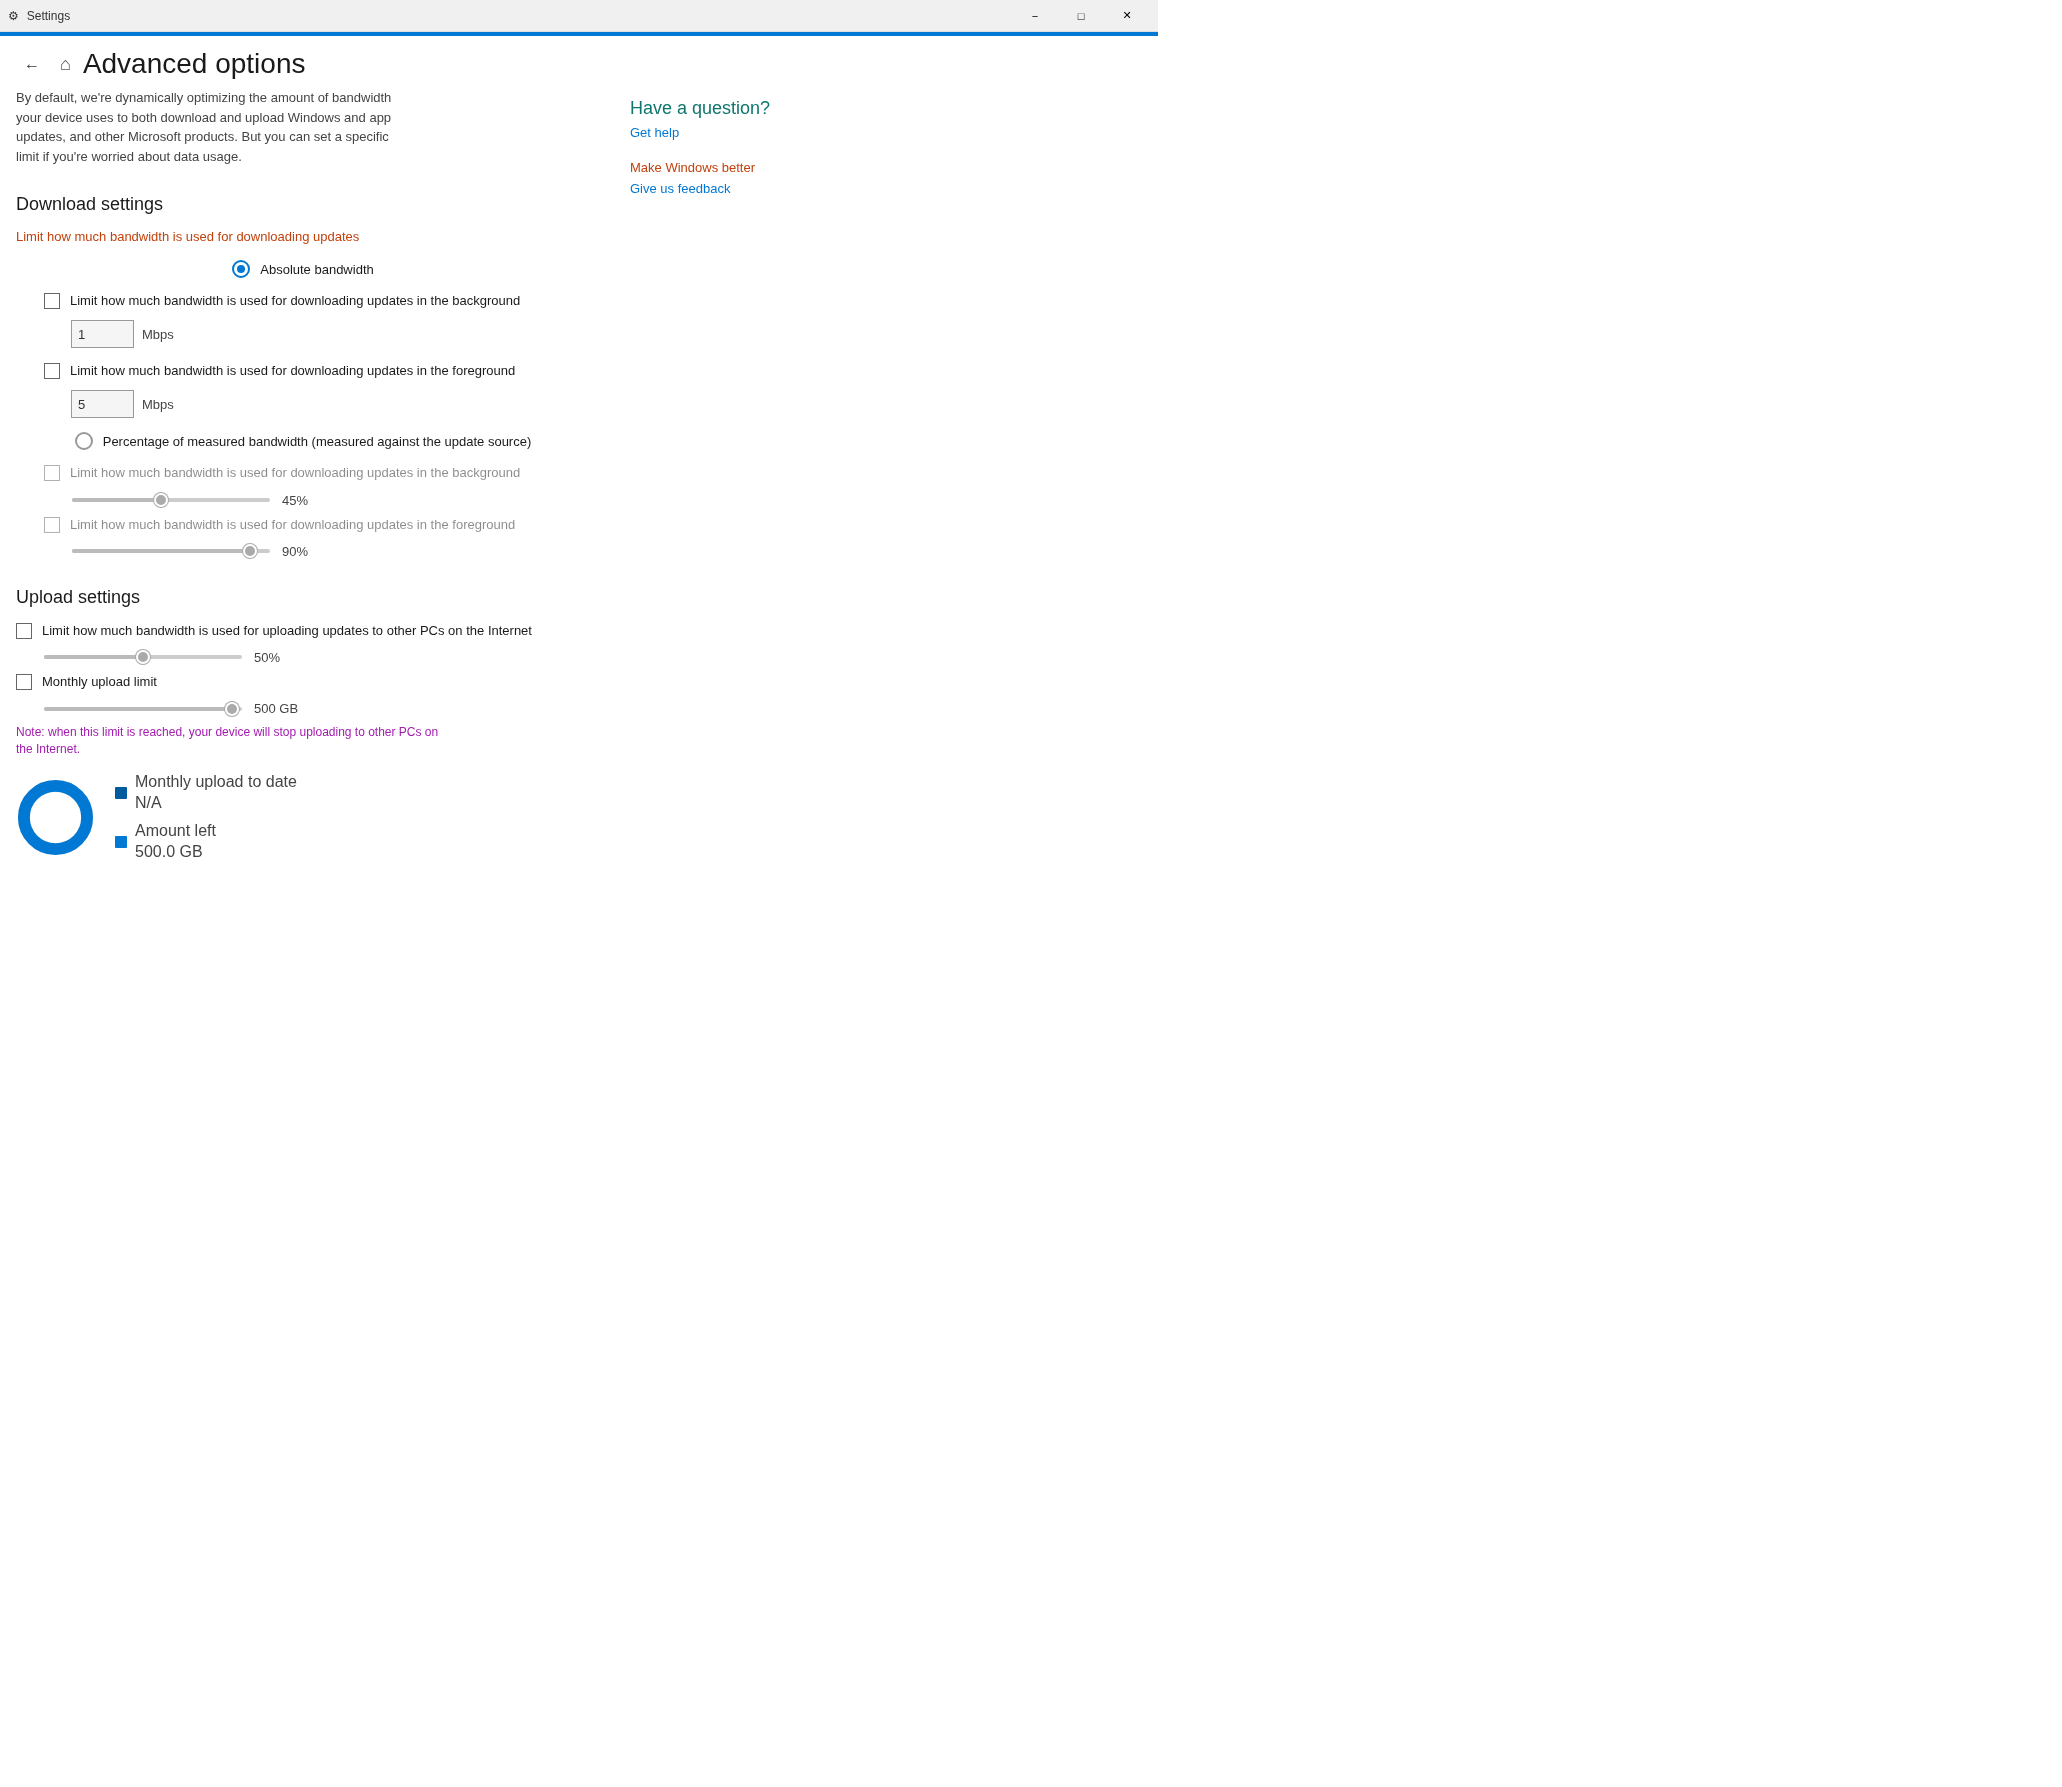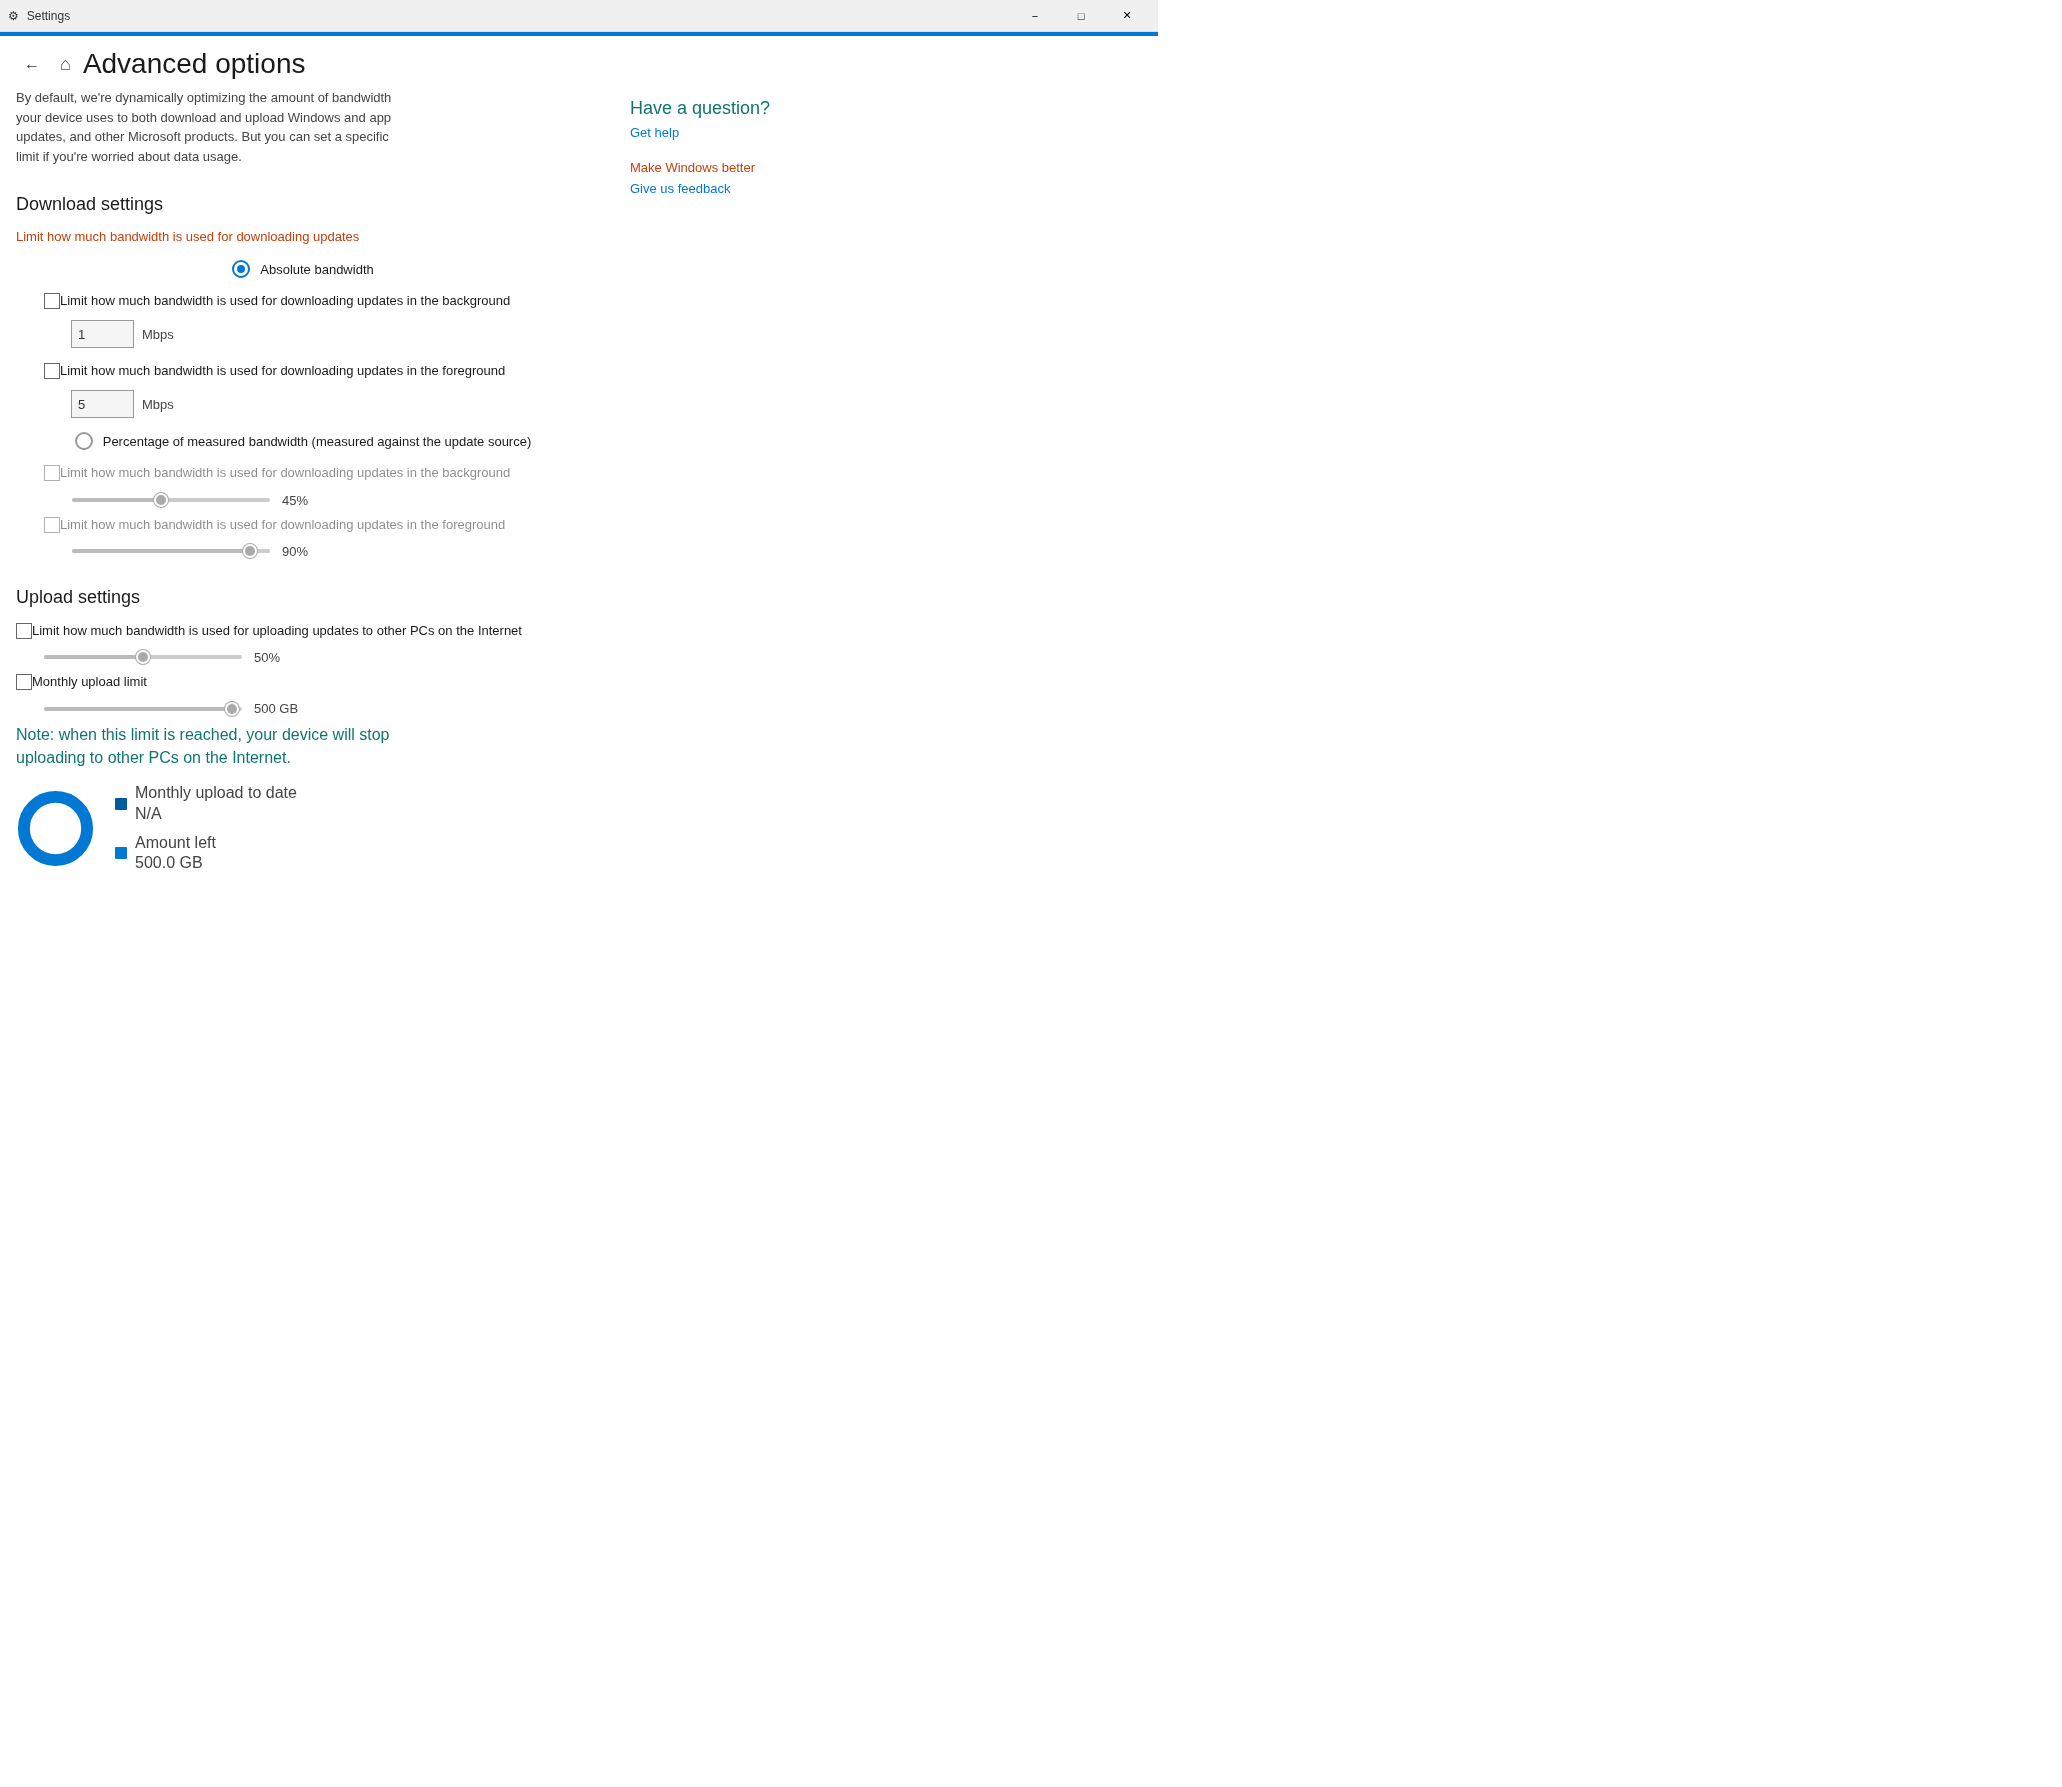--- a/index.html
+++ b/index.html
@@ -157,20 +157,21 @@
     }
     .radio-label {
       font-size: 13px;
       color: #1a1a1a;
     }
 
     
     .checkbox-item {
       display: flex;
       align-items: flex-start;
+      gap: 10px;
       margin-bottom: 10px;
       margin-left: 28px;
       cursor: pointer;
     }
     .checkbox-item.disabled {
       opacity: 0.5;
     }
     .checkbox-box {
       width: 16px;
       height: 16px;
@@ -308,22 +309,22 @@
       display: block;
       margin-bottom: 20px;
     }
     .sidebar-section-label {
       font-size: 13px;
       color: #c2410c;
       margin-bottom: 6px;
     }
 
     .note-text {
-      font-size: 16px;
-      color: #0f766e;
+      font-size: 12px;
+      color: #a21caf;
       line-height: 1.4;
       max-width: 436px;
       margin-bottom: 14px;
     }
   </style>
 </head>
 <body>
 
 <div class="titlebar">
   <div class="titlebar-left">

